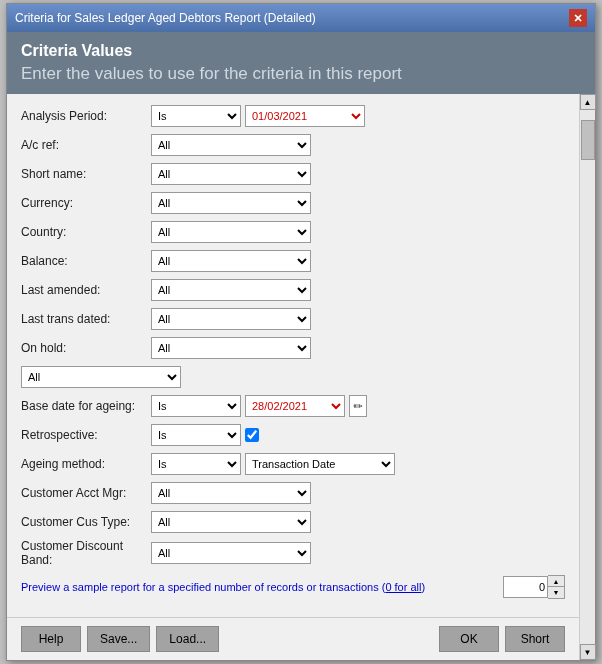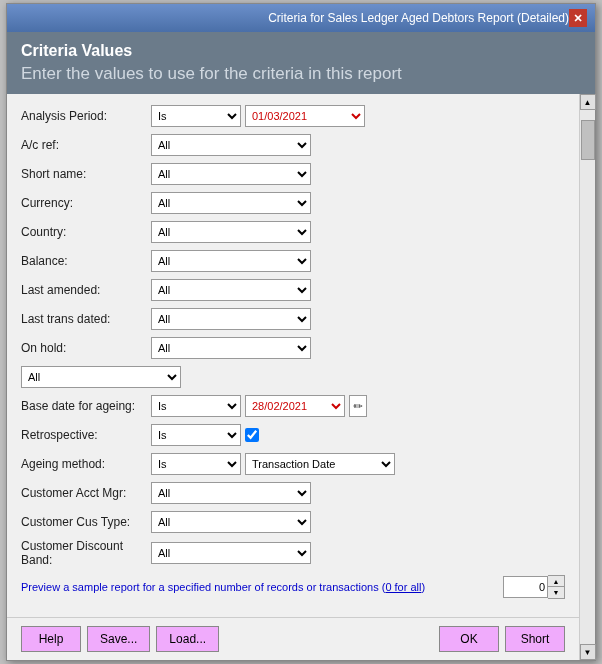--- a/index.html
+++ b/index.html
@@ -25,21 +25,21 @@
       color: white;
       padding: 5px 8px;
       display: flex;
       align-items: center;
       justify-content: space-between;
       font-size: 12px;
       font-weight: normal;
     }
     .title-bar-title {
       flex: 1;
-      text-align: right;
+      text-align: left;
     }
     .close-btn {
       background: #c0392b;
       color: white;
       border: none;
       width: 18px;
       height: 18px;
       font-size: 11px;
       cursor: pointer;
       display: flex;
@@ -186,21 +186,21 @@
     }
     .footer-right {
       display: flex;
       gap: 6px;
       padding-left: 47px;
     }
     .btn {
       height: 26px;
       min-width: 60px;
       border: 1px solid #888;
-      background: #f0abfc;
+      background: #a3a3a3;
       cursor: pointer;
       font-size: 12px;
       padding: 0 12px;
     }
     .window-body {
       display: flex;
     }
     .main-content {
       flex: 1;
     }

